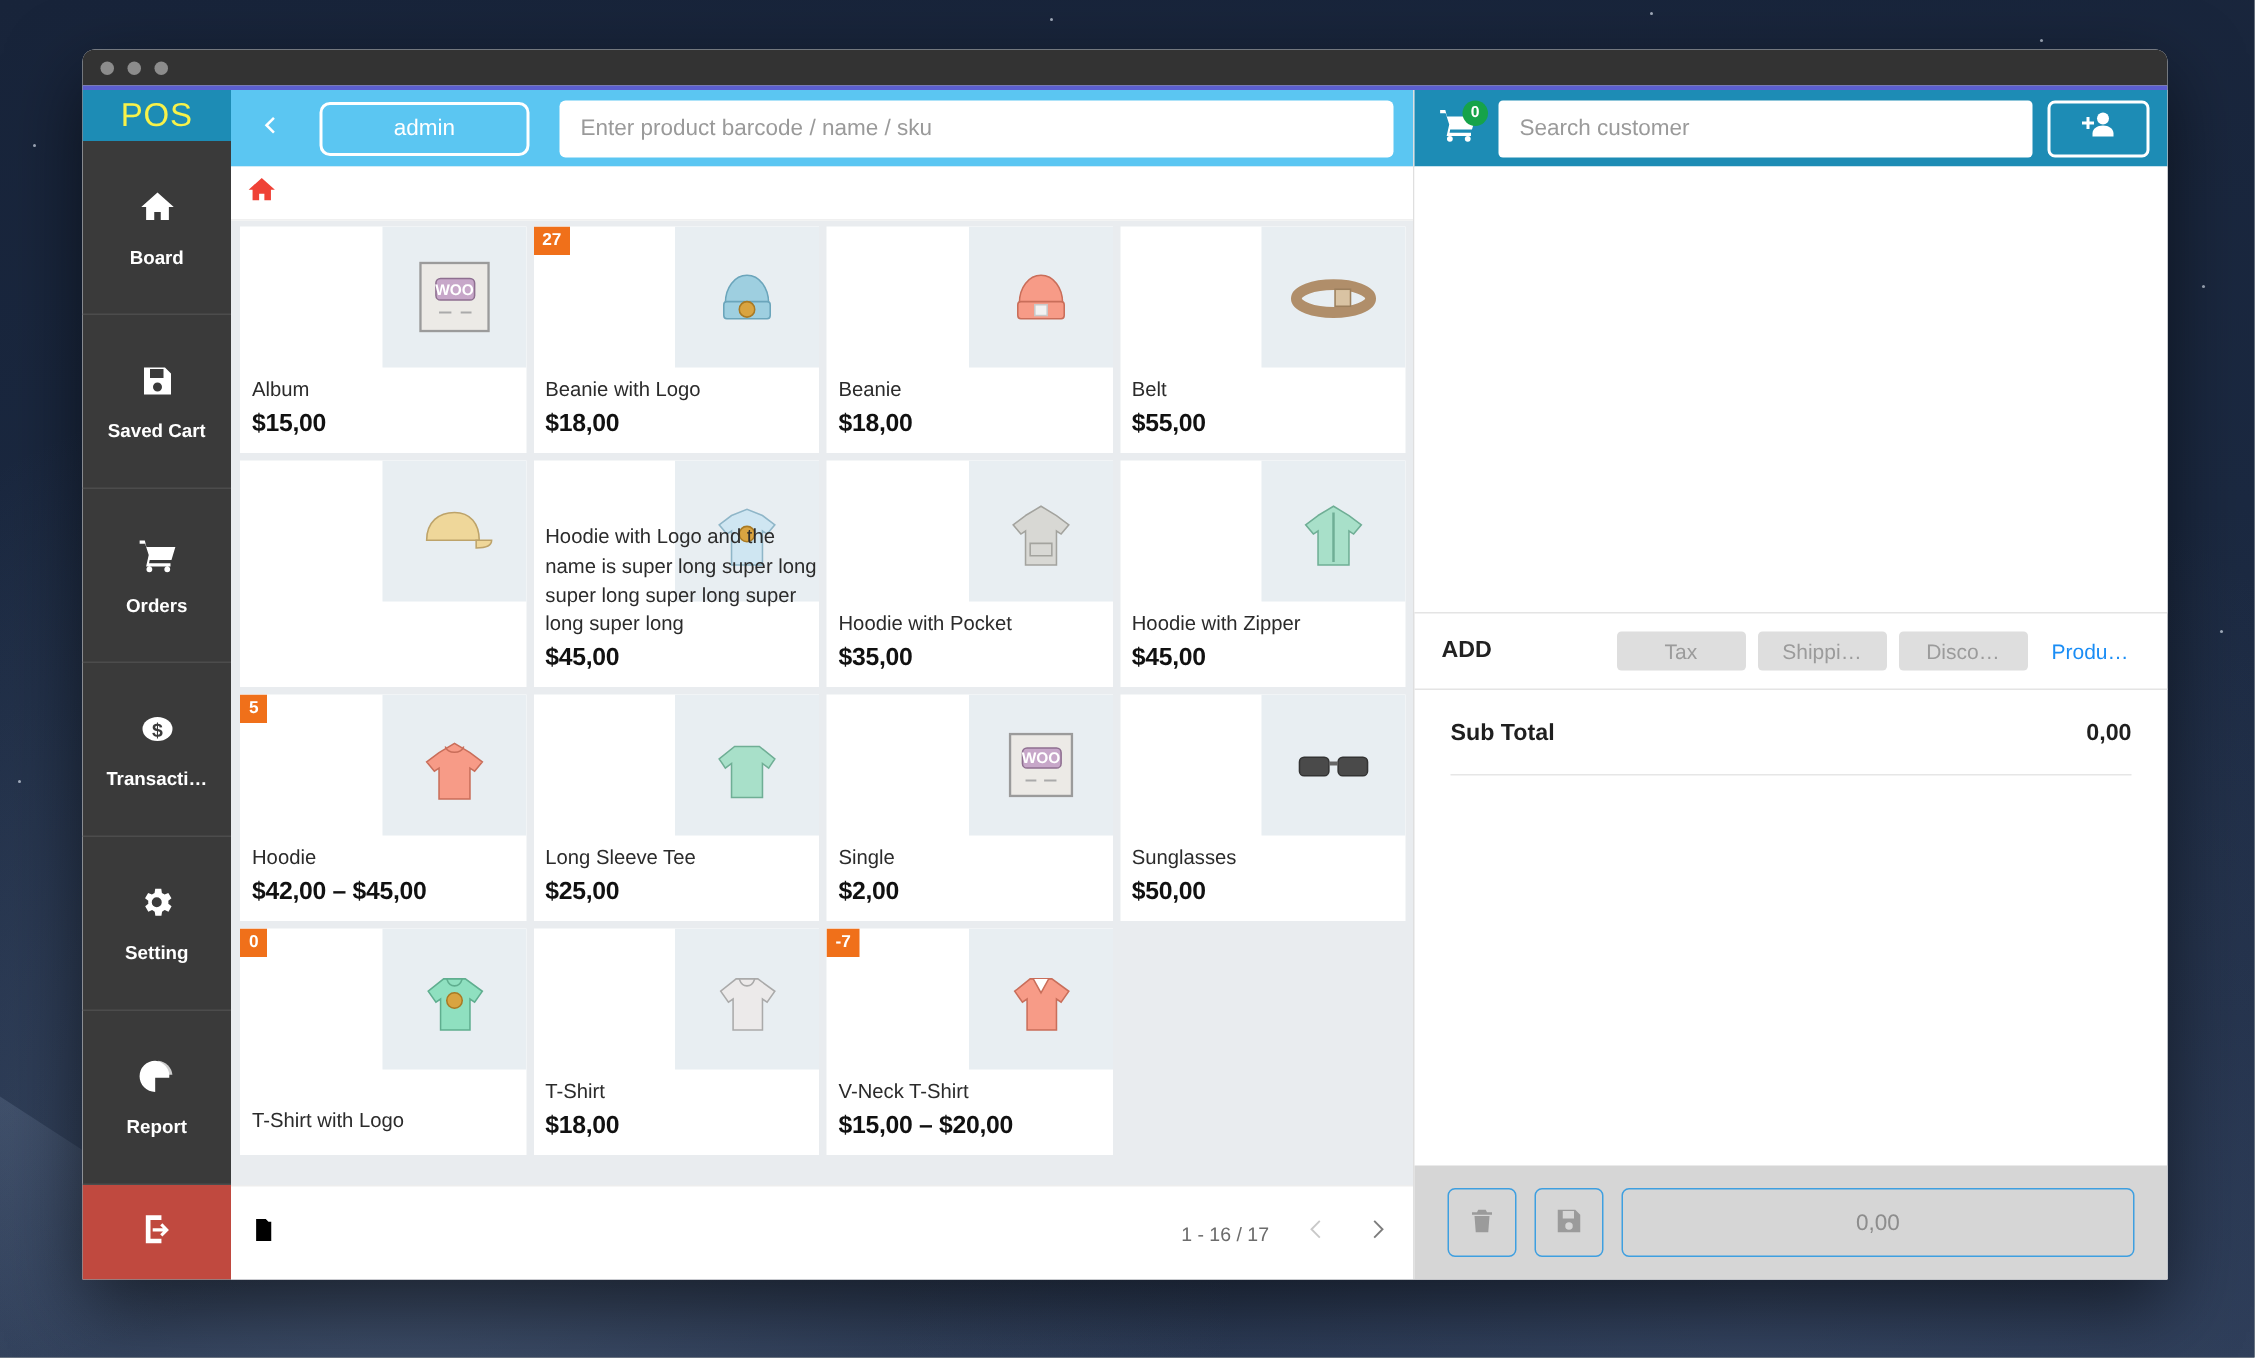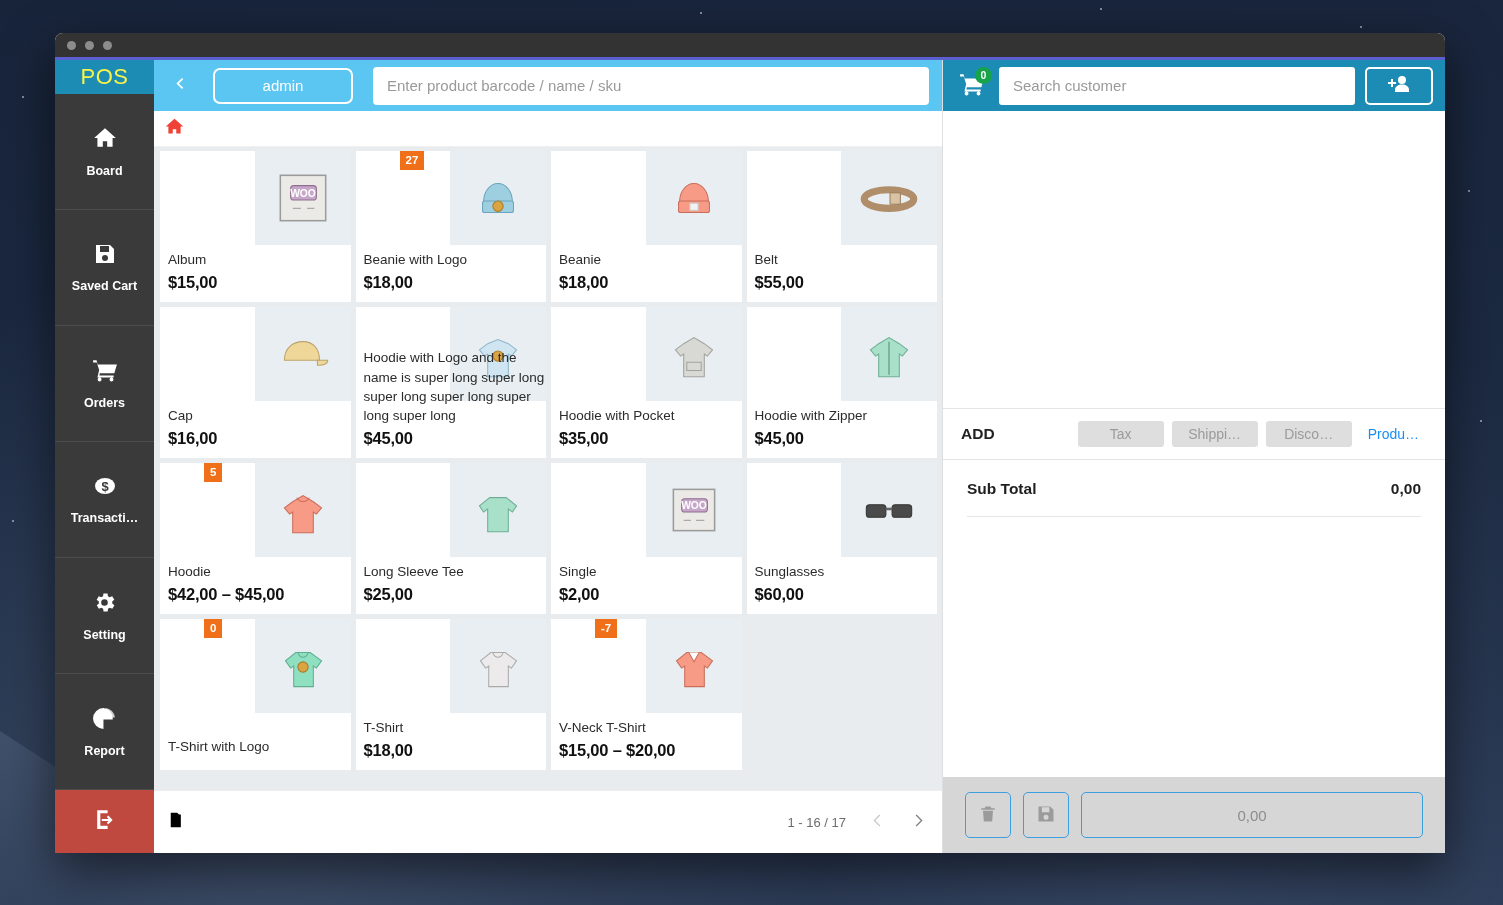--- a/index.html
+++ b/index.html
@@ -243,21 +243,20 @@
   .badge {
     position: absolute;
     left: 0; top: 0;
     background: #f0701a;
     color: #fff;
     font-size: 11.5px;
     font-weight: bold;
     padding: 1px 6px;
     z-index: 5;
     line-height: 1.45;
-    margin-left: 44px;
   }
 
   .pagebar {
     height: 63px;
     background: #fff;
     display: flex;
     align-items: center;
     padding: 0 14px;
     flex: none;
     border-top: 1px solid #ededed;
@@ -584,24 +583,20 @@
             </div>
           </div>
 
           <div class="card">
             <div class="imgbox">
               <svg viewBox="0 0 64 64">
                   <path d="M14 38c0-12 8-18 18-18s16 7 16 18z" fill="#efd79a" stroke="#bda36a"></path>
                   <path d="M46 38h10c0 4-4 5-10 5z" fill="#efd79a" stroke="#bda36a"></path>
                 </svg>
             </div>
-            <div class="meta">
-              <div class="pname">Cap</div>
-              <div class="pprice">$16,00</div>
-            </div>
           </div>
 
           <div class="card longname">
             <div class="imgbox">
               <svg viewBox="0 0 64 64">
                   <path d="M22 22 32 18l10 4 8 6-5 6-3-2v22H22V32l-3 2-5-6z" fill="#cfe6f2" stroke="#8fb6c8"></path>
                   <circle cx="32" cy="34" r="5" fill="#d9a441" stroke="#a97a24"></circle>
                 </svg>
             </div>
             <div class="meta">
@@ -681,21 +676,21 @@
           <div class="card">
             <div class="imgbox">
               <svg viewBox="0 0 64 64">
                   <rect x="10" y="27" width="19" height="12" rx="3" fill="#4a4a4a" stroke="#333"></rect>
                   <rect x="35" y="27" width="19" height="12" rx="3" fill="#4a4a4a" stroke="#333"></rect>
                   <path d="M29 31h6" stroke="#666" stroke-width="2.5"></path>
                 </svg>
             </div>
             <div class="meta">
               <div class="pname">Sunglasses</div>
-              <div class="pprice">$60,00</div>
+              <div class="pprice">$50,00</div>
             </div>
           </div>
 
           <div class="card">
             <div class="badge">0</div>
             <div class="imgbox">
               <svg viewBox="0 0 64 64">
                   <path d="M25 19h14l11 8-5 7-3-2v20H23V32l-3 2-5-7z" fill="#8fe0c0" stroke="#5fae8f"></path>
                   <path d="M27 19c2 6 8 6 10 0" fill="none" stroke="#5fae8f"></path>
                   <circle cx="32" cy="33" r="5" fill="#d9a441" stroke="#a97a24"></circle>

